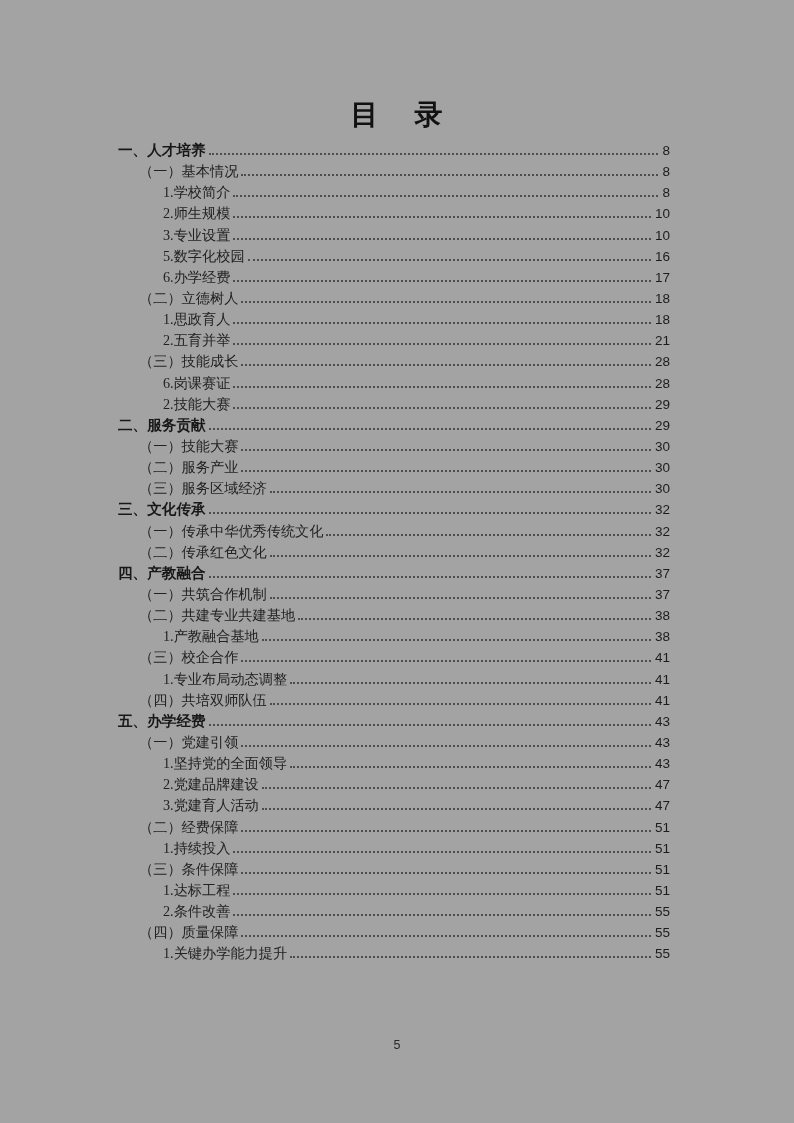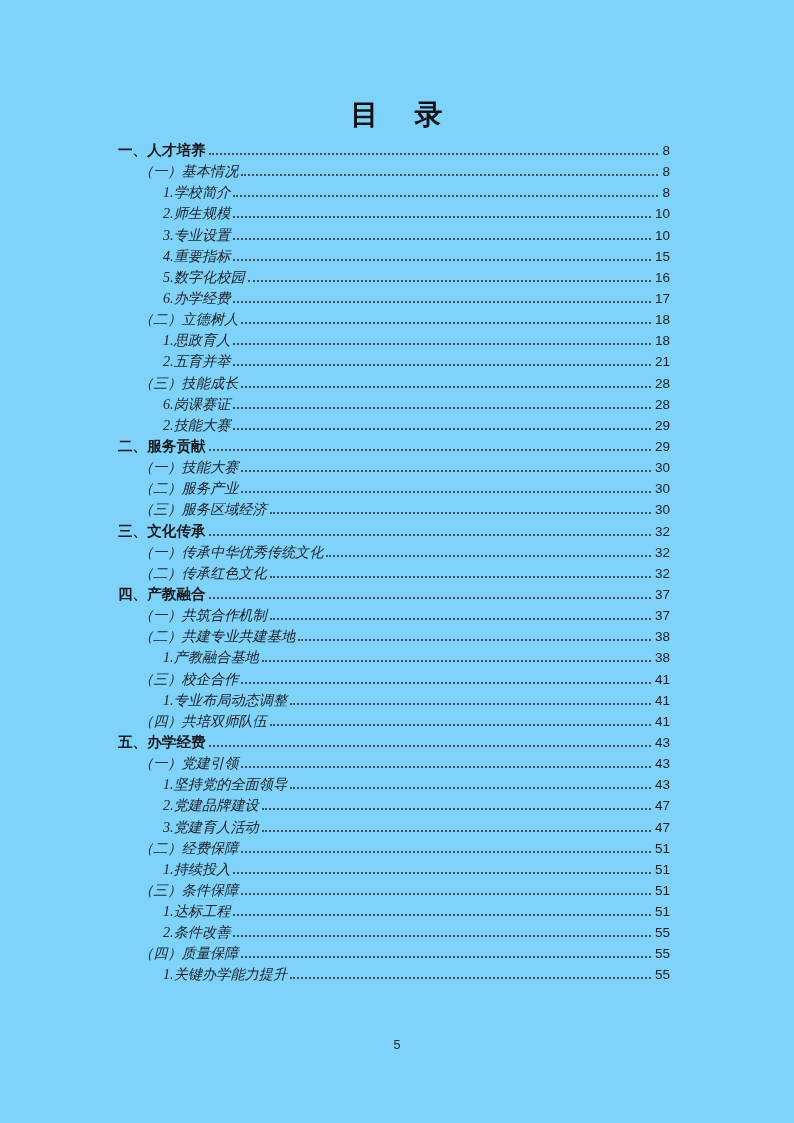--- a/index.html
+++ b/index.html
@@ -1,20 +1,20 @@
 <!DOCTYPE html>
 <html><head>
 <meta charset="utf-8">
 <style>
   html, body { margin: 0; padding: 0; background: #ffffff; }
   .page {
     position: relative;
     width: 794px;
     height: 1123px;
-    background: #7dd3fc;
+    background: #a3a3a3;
     overflow: hidden;
     font-family: "Liberation Sans", sans-serif;
     color: #1f1f1f;
   }
   .doc-title {
     position: absolute;
     top: 96px;
     left: 0;
     width: 794px;
     text-align: center;
@@ -43,21 +43,20 @@
   .row .lbl { flex: 0 0 auto; }
   .row.l1 .lbl {
     font-weight: 700;
     font-size: 14.6px;
     color: #181818;
     font-style: normal;
   }
   .row.l2 { padding-left: 21px; }
   .row.l3 { padding-left: 45px; }
   .row.l2 .lbl, .row.l3 .lbl {
-    font-style: italic;
     color: #222222;
     font-family: "Liberation Serif", serif;
     font-size: 14.2px;
   }
   .dots {
     flex: 1 1 auto;
     margin: 0 4px 0 3px;
     border-bottom: 2px dotted #4d4d4d;
     min-width: 10px;
   }
@@ -105,25 +104,20 @@
         <span class="lbl">2.师生规模</span>
         <span class="dots"></span>
         <span class="pg">10</span>
       </div>
       <div class="row l3">
         <span class="lbl">3.专业设置</span>
         <span class="dots"></span>
         <span class="pg">10</span>
       </div>
       <div class="row l3">
-        <span class="lbl">4.重要指标</span>
-        <span class="dots"></span>
-        <span class="pg">15</span>
-      </div>
-      <div class="row l3">
         <span class="lbl">5.数字化校园</span>
         <span class="dots"></span>
         <span class="pg">16</span>
       </div>
       <div class="row l3">
         <span class="lbl">6.办学经费</span>
         <span class="dots"></span>
         <span class="pg">17</span>
       </div>
       <div class="row l2">

